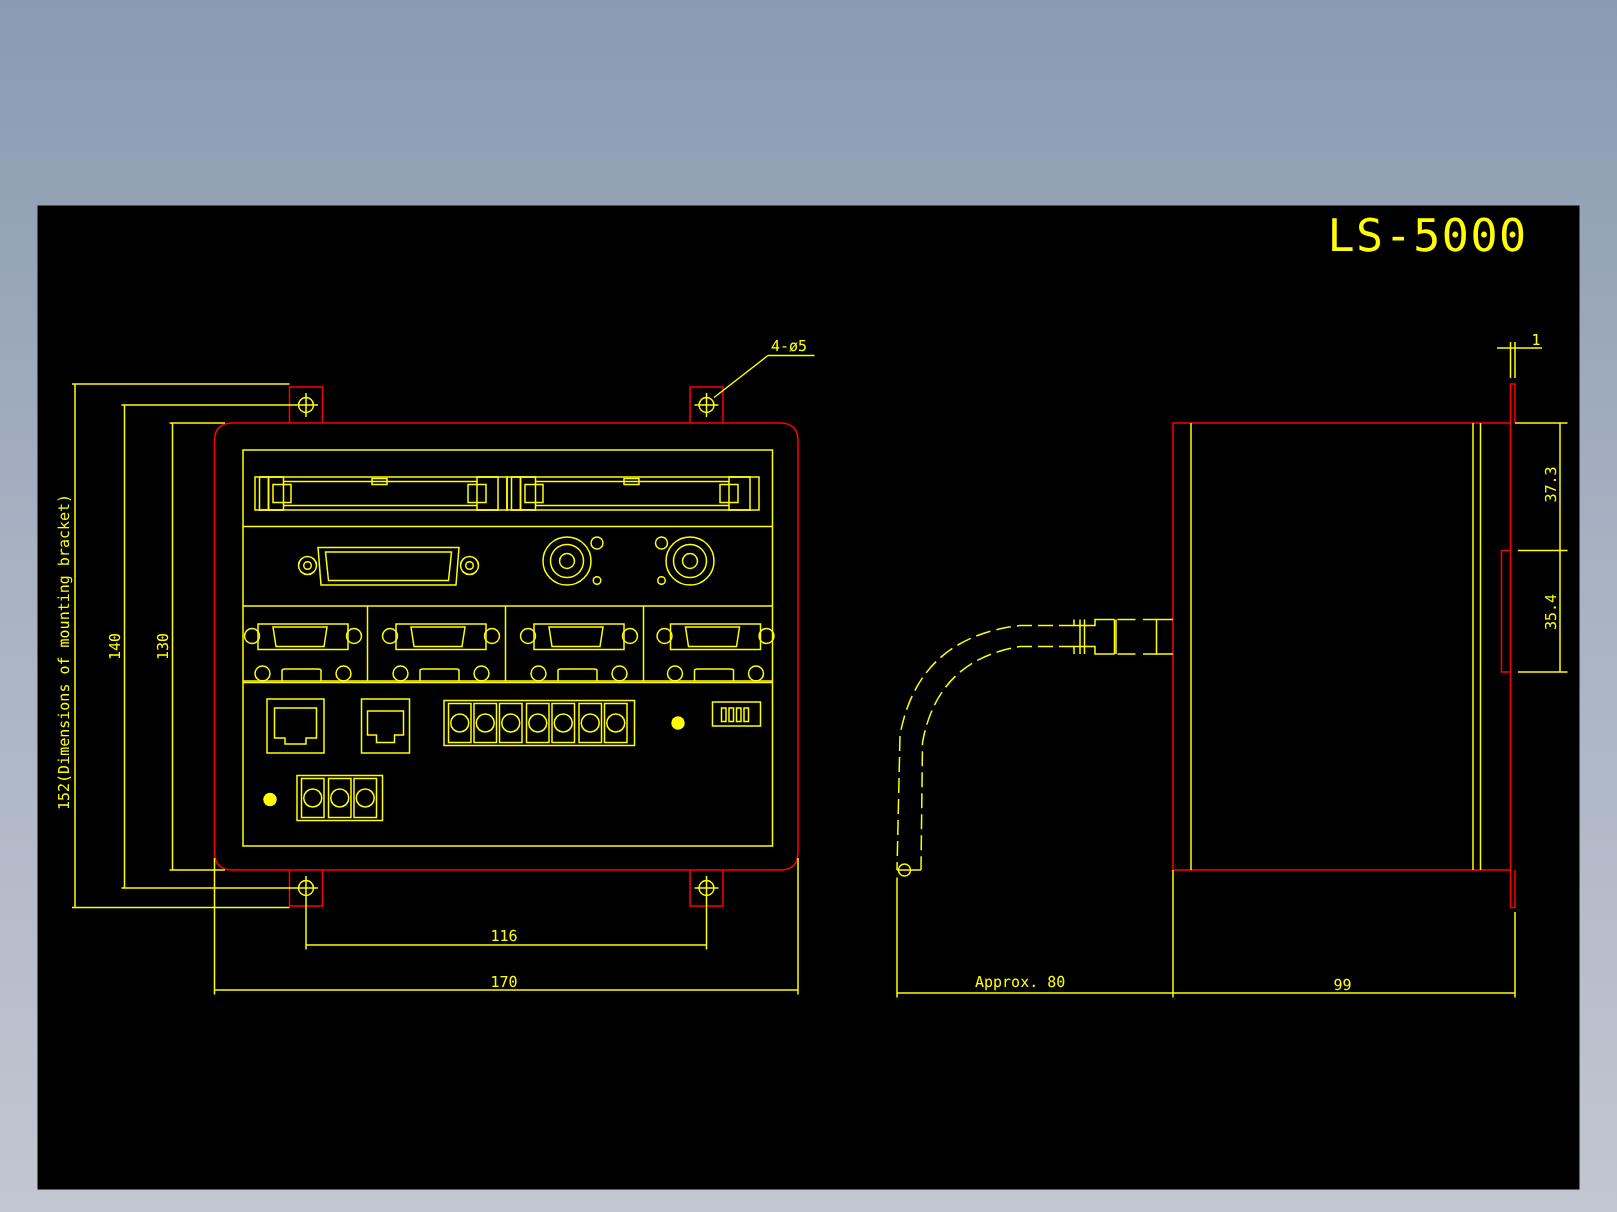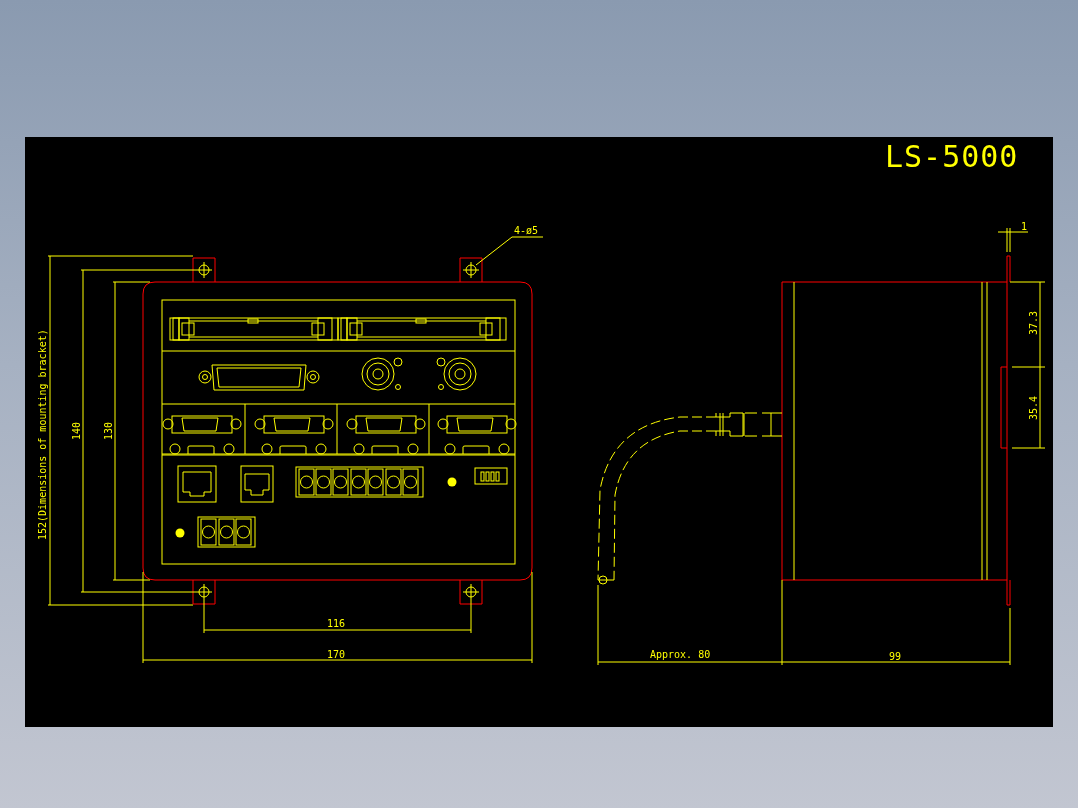--- a/index.html
+++ b/index.html
@@ -3,21 +3,21 @@
 <meta charset="utf-8">
 <style>
   html, body { margin: 0; padding: 0; }
   body {
     width: 1078px; height: 808px; overflow: hidden;
     background: linear-gradient(to bottom, #8a9ab0 0%, #a6b1c2 45%, #c2c6d1 100%);
     position: relative;
     font-family: "DejaVu Sans Mono", monospace;
   }
   #sheet {
-    position: absolute; left: 25px; top: 137px; width: 1028px; height: 590px;
+    position: absolute; left: 25px; top: 137px; width: 1028px; height: 656px;
     background: #000;
   }
   #drawing { position: absolute; left: 0; top: 0; }
   .y { stroke: #ffff00; fill: none; stroke-width: 1; }
   .r { stroke: #ff0000; fill: none; stroke-width: 1; }
   .yf { fill: #ffff00; stroke: none; }
   .dash { stroke-dasharray: 10 4; }
   text { fill: #ffff00; font-family: "DejaVu Sans Mono", monospace; }
   .lbl { font-size: 10px; }
   .title { font-size: 30px; font-weight: normal; letter-spacing: 1px; }

